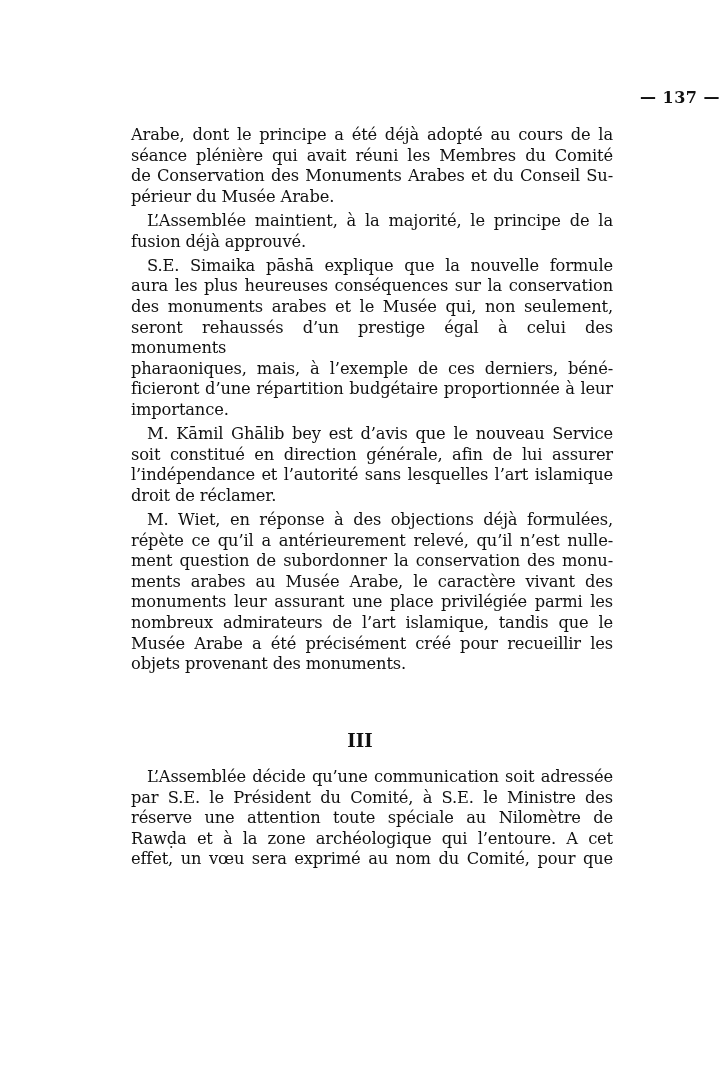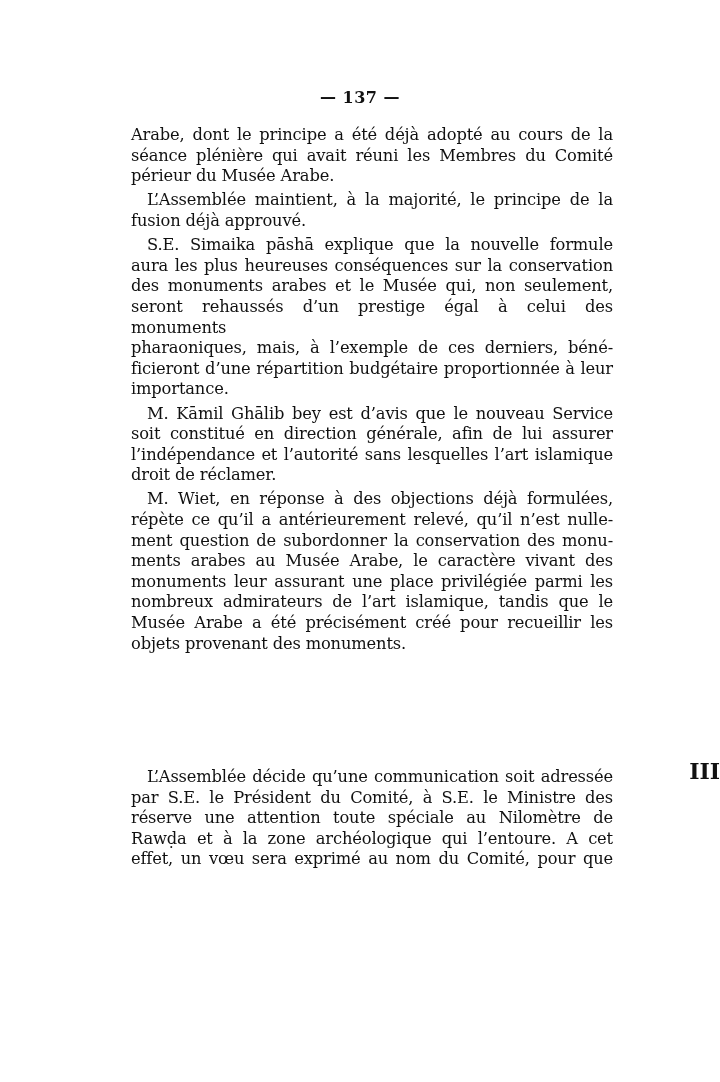--- a/index.html
+++ b/index.html
@@ -3,51 +3,52 @@
 <meta charset="utf-8">
 <style>
   html, body { margin: 0; padding: 0; background: #ffffff; }
   body { width: 720px; height: 1082px; position: relative; overflow: hidden; }
   .page {
     position: absolute; left: 0; top: 0; width: 720px; height: 1082px;
     background: #ffffff; color: #111111;
     font-family: "DejaVu Serif", "Liberation Serif", serif;
   }
   .page-number {
-    position: absolute; top: 88px; left: 0; width: 720px; text-align: center;
+    position: absolute; top: 88px; left: 0; width: 720px; text-align: right;
     font-size: 16px; font-weight: bold; letter-spacing: 0.5px;
   }
   .text {
     position: absolute; left: 131px; width: 482px;
     font-size: 16.3px; line-height: 20.6px; text-align: justify;
     letter-spacing: -0.15px; word-spacing: 0px;
   }
   .block1 { top: 125px; }
   .heading-roman {
-    position: absolute; top: 758px; left: 0; width: 720px; text-align: right;
-    font-size: 22px; font-weight: bold;
+    position: absolute; top: 730px; left: 0; width: 720px; text-align: center;
+    font-size: 18px; font-weight: bold;
   }
   .block2 { top: 767px; }
   .line { display: block; text-align: justify; text-align-last: justify; }
   .line.last { text-align-last: left; }
   .line.indent { padding-left: 16px; }
   .para { margin: 0; }
   .para + .para { margin-top: 3.6px; }
 </style>
 </head>
 <body>
 
 <div class="page">
 
   <div class="page-number">— 137 —</div>
 
   <div class="text block1">
     <div class="para">
       <span class="line">Arabe, dont le principe a été déjà adopté au cours de la</span>
       <span class="line">séance plénière qui avait réuni les Membres du Comité</span>
+      <span class="line">de Conservation des Monuments Arabes et du Conseil Su-</span>
       <span class="line last">périeur du Musée Arabe.</span>
     </div>
     <div class="para">
       <span class="line indent">L’Assemblée maintient, à la majorité, le principe de la</span>
       <span class="line last">fusion déjà approuvé.</span>
     </div>
     <div class="para">
       <span class="line indent">S.E. Simaika pāshā explique que la nouvelle formule</span>
       <span class="line">aura les plus heureuses conséquences sur la conservation</span>
       <span class="line">des monuments arabes et le Musée qui, non seulement,</span>

